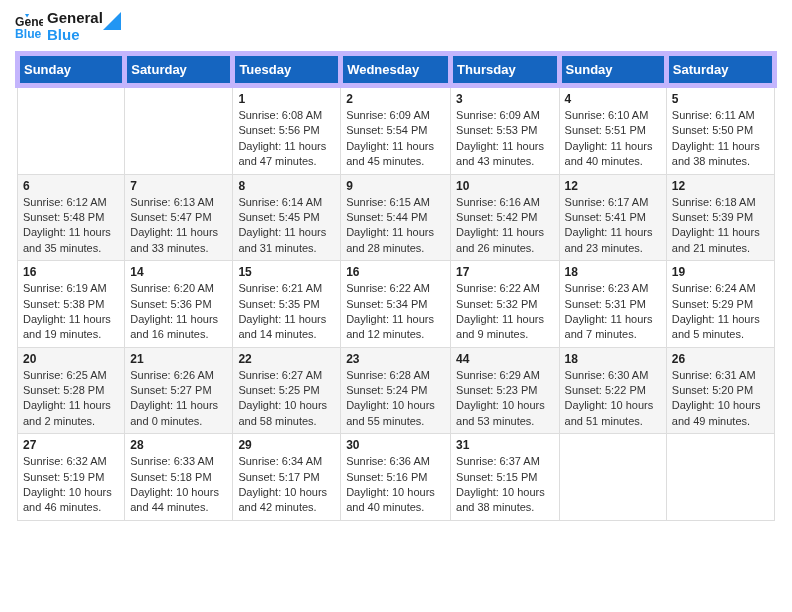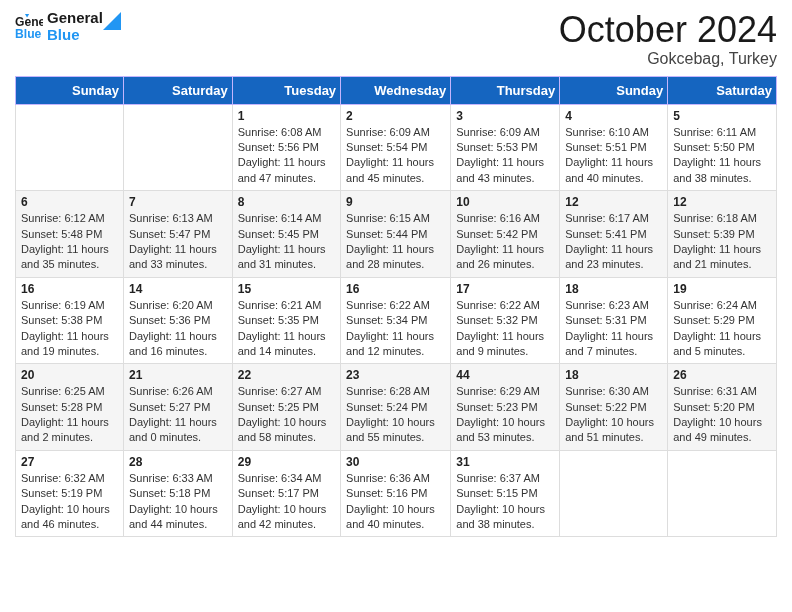--- a/index.html
+++ b/index.html
@@ -49,22 +49,22 @@
       width: 100%;
       border-collapse: collapse;
       border: 1px solid #ccc;
     }
     .calendar-table th {
       background-color: #1565C0;
       color: #fff;
       font-size: 13px;
       font-weight: bold;
       padding: 6px 4px;
-      text-align: right;
-      border: 1px solid #c4b5fd;
+      text-align: left;
+      border: 5px solid #c4b5fd;
     }
     .calendar-table td {
       vertical-align: top;
       border: 1px solid #ddd;
       padding: 4px 5px;
       font-size: 10px;
       color: #222;
       min-height: 70px;
       height: 80px;
       width: 113px;
@@ -102,24 +102,20 @@
         <polygon points="58,5 70,5 64,15" fill="#2196F3" transform="scale(0.38) translate(-30, -2)"></polygon>
       </svg>
       <div style="display:flex;flex-direction:column;line-height:1.1;">
         <span style="font-size:15px;font-weight:bold;color:#1a1a1a;">General</span>
         <span style="font-size:15px;font-weight:bold;color:#2196F3;">Blue</span>
       </div>
       <svg width="18" height="18" viewBox="0 0 18 18" style="margin-left:-4px;margin-top:-12px;">
         <polygon points="0,18 18,0 18,18" fill="#2196F3"></polygon>
       </svg>
     </div>
-    <div class="title-block">
-      <div class="calendar-title">October 2024</div>
-      <div class="calendar-subtitle">Gokcebag, Turkey</div>
-    </div>
   </div>
 
   <table class="calendar-table">
     <thead>
       <tr>
       <th>Sunday</th>
           <th>Saturday</th>
           <th>Tuesday</th>
           <th>Wednesday</th>
           <th>Thursday</th>

